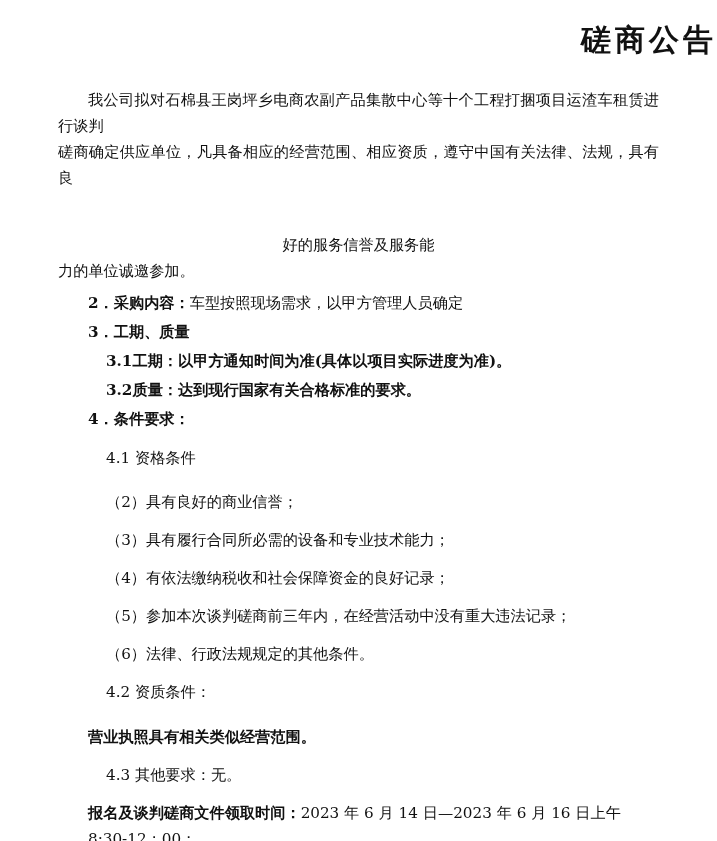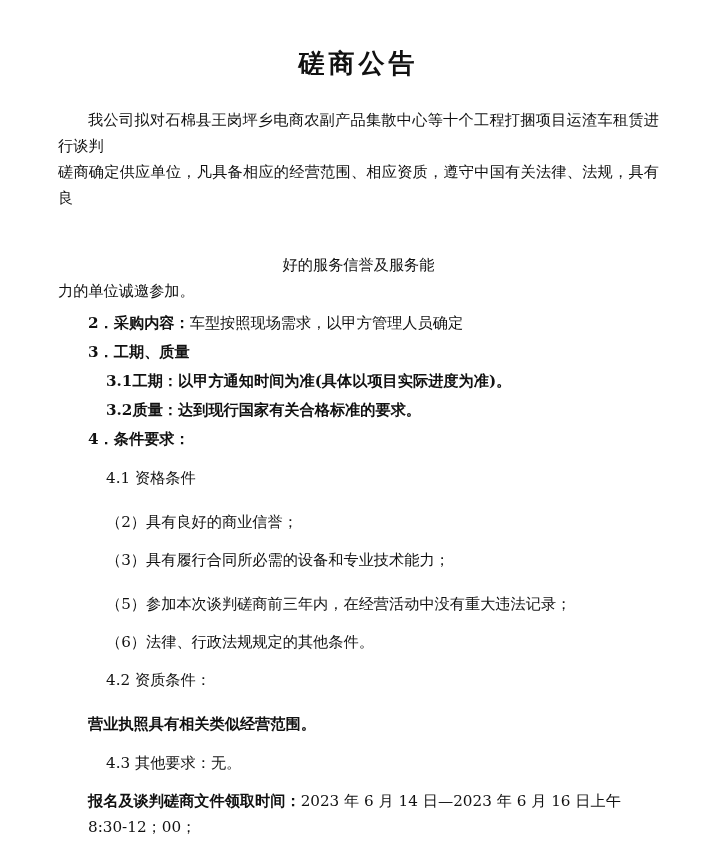--- a/index.html
+++ b/index.html
@@ -15,25 +15,25 @@
     overflow: hidden;
   }
   .page {
     position: relative;
     width: 717px;
     height: 841px;
     padding: 0;
     box-sizing: border-box;
   }
   .title {
-    text-align: center;
-    font-size: 26px;
+    text-align: right;
+    font-size: 30px;
     font-weight: bold;
     letter-spacing: 4px;
-    margin-top: 46px;
+    margin-top: 20px;
     margin-bottom: 26px;
     font-family: "DejaVu Serif", "Liberation Serif", serif;
   }
   .body-area {
     padding: 0 58px 0 58px;
     font-size: 15.2px;
     line-height: 1.72;
   }
   p {
     margin: 0;
@@ -100,20 +100,21 @@
       <span>4.1</span> <span>资格条件</span>
     </div>
 
     <div class="gap-s"></div>
 
     <div class="gap-s"></div>
     <div class="list-item ind4">（2）具有良好的商业信誉；</div>
     <div class="gap-s"></div>
     <div class="list-item ind4">（3）具有履行合同所必需的设备和专业技术能力；</div>
     <div class="gap-s"></div>
+    <div class="list-item ind4">（4）有依法缴纳税收和社会保障资金的良好记录；</div>
     <div class="gap-s"></div>
     <div class="list-item ind4">（5）参加本次谈判磋商前三年内，在经营活动中没有重大违法记录；</div>
     <div class="gap-s"></div>
     <div class="list-item ind4">（6）法律、行政法规规定的其他条件。</div>
 
     <div class="gap-s"></div>
 
     <div class="list-item ind2">
       <span>4.2</span> <span>资质条件：</span>
     </div>

